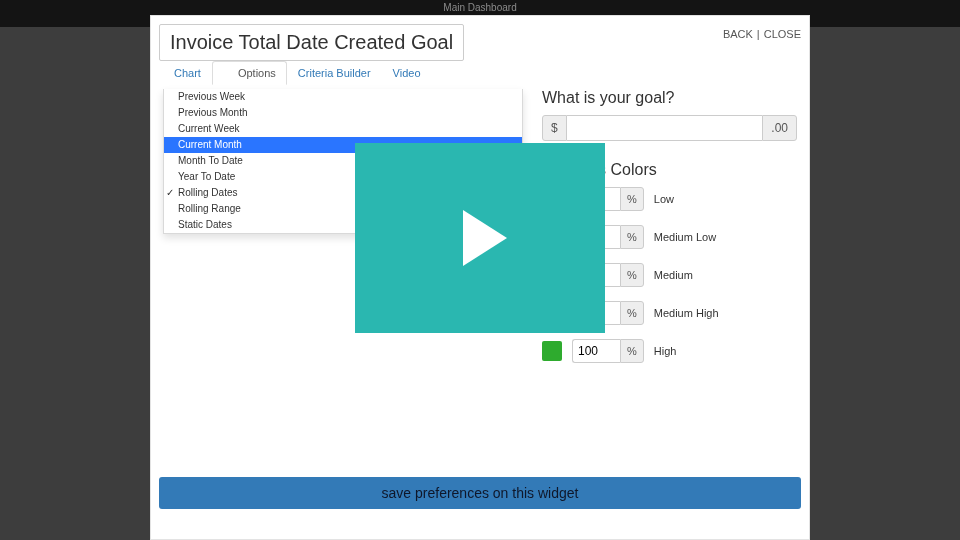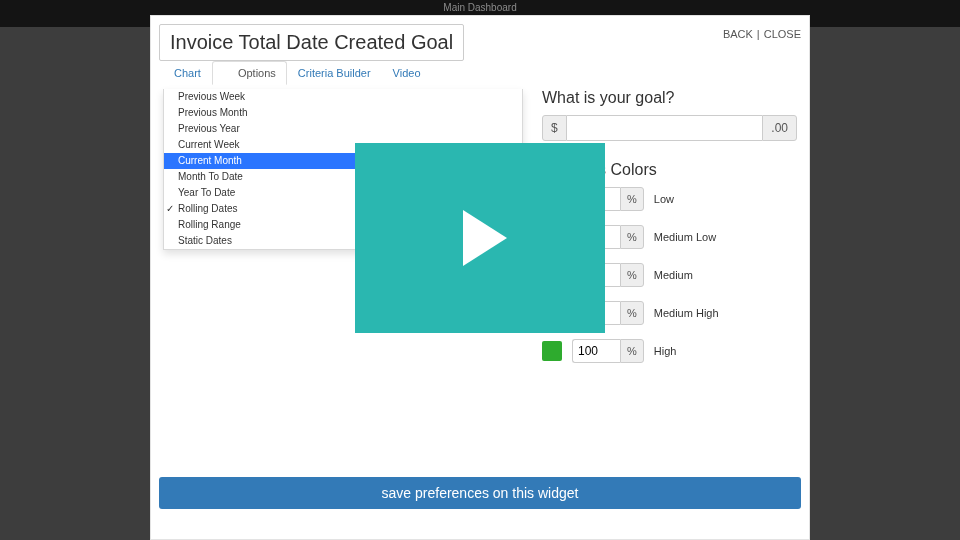--- a/index.html
+++ b/index.html
@@ -173,21 +173,21 @@
   .progress-label {
     font-size: 11px;
     color: #333;
   }
   .save-btn {
     position: absolute;
     bottom: 30px;
     left: 8px;
     right: 8px;
     background: #337ab7;
-    color: #ffffff;
+    color: #0f172a;
     text-align: center;
     padding: 8px 0;
     font-size: 14px;
     border-radius: 3px;
     cursor: pointer;
   }
   .video-overlay {
     position: absolute;
     top: 143px;
     left: 355px;
@@ -244,21 +244,20 @@
     <div class="tab">Criteria Builder</div>
     <div class="tab">Video</div>
   </div>
 
   <div class="content">
 
     <div class="col-left">
       <div class="dropdown-menu">
         <div class="dropdown-item">Previous Week</div>
         <div class="dropdown-item">Previous Month</div>
-        <div class="dropdown-item">Previous Year</div>
         <div class="dropdown-item">Current Week</div>
         <div class="dropdown-item highlight">Current Month</div>
         <div class="dropdown-item">Month To Date</div>
         <div class="dropdown-item">Year To Date</div>
         <div class="dropdown-item checked">Rolling Dates</div>
         <div class="dropdown-item">Rolling Range</div>
         <div class="dropdown-item">Static Dates</div>
       </div>
       <div class="partial-select-frag">▾</div>
     </div>

